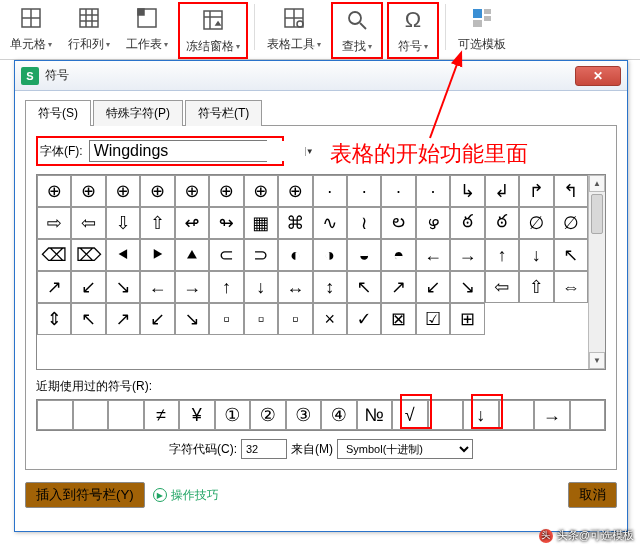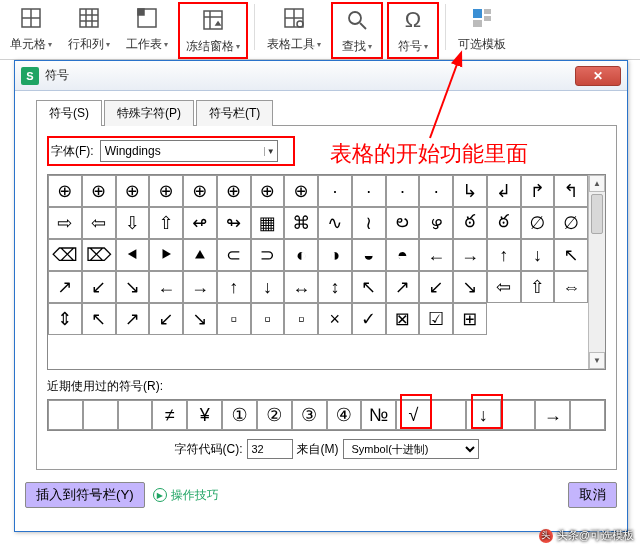--- a/index.html
+++ b/index.html
@@ -78,21 +78,21 @@
   .titlebar .title { flex: 1; }
   .titlebar .close {
     width: 46px; height: 20px;
     background: linear-gradient(#e06a5f,#c8483b);
     border: 1px solid #a23a2f;
     border-radius: 3px;
     color: #fff;
     display: flex; align-items: center; justify-content: center;
     font-weight: bold;
   }
-  .dlg-body { padding: 8px 10px 6px 21px; }
+  .dlg-body { padding: 8px 10px 6px 10px; }
 
   
   .tabs { display: flex; border-bottom: 1px solid #9a9a9a; }
   .tab {
     padding: 4px 12px;
     border: 1px solid #9a9a9a;
     border-bottom: none;
     background: #f5f5f5;
     margin-right: 2px;
     position: relative;
@@ -111,21 +111,21 @@
   .font-row {
     display: flex; align-items: center; gap: 6px;
     margin-bottom: 8px;
   }
   .font-combo {
     display: flex; align-items: center;
     border: 1px solid #7a7a7a; height: 22px;
     width: 178px; background: #fff;
   }
   .font-combo input {
-    border: none; outline: none; font-size: 12px;
+    border: none; outline: none; font-size: 16px;
     padding: 0 4px; flex: 1; height: 20px;
     font-family: inherit;
   }
   .font-combo .caret {
     width: 16px; text-align: center; border-left: 1px solid #aaa;
     font-size: 8px; color: #333;
   }
 
   
   .grid-wrap {
@@ -191,21 +191,21 @@
   .code-row select { width: 136px; }
 
   
   .dlg-footer {
     display: flex; align-items: center;
     padding: 6px 10px 8px 10px;
     gap: 8px;
   }
   .btn {
     border: 1px solid #8a8a8a;
-    background: #c4b5fd;
+    background: #a16207;
     padding: 3px 10px;
     border-radius: 2px;
   }
   .btn.primary {
     background: linear-gradient(#e8f1fb,#cfe1f6);
     border: 1px solid #6194cd;
   }
   .link {
     color: #1fa463; display: flex; align-items: center; gap: 4px;
   }

